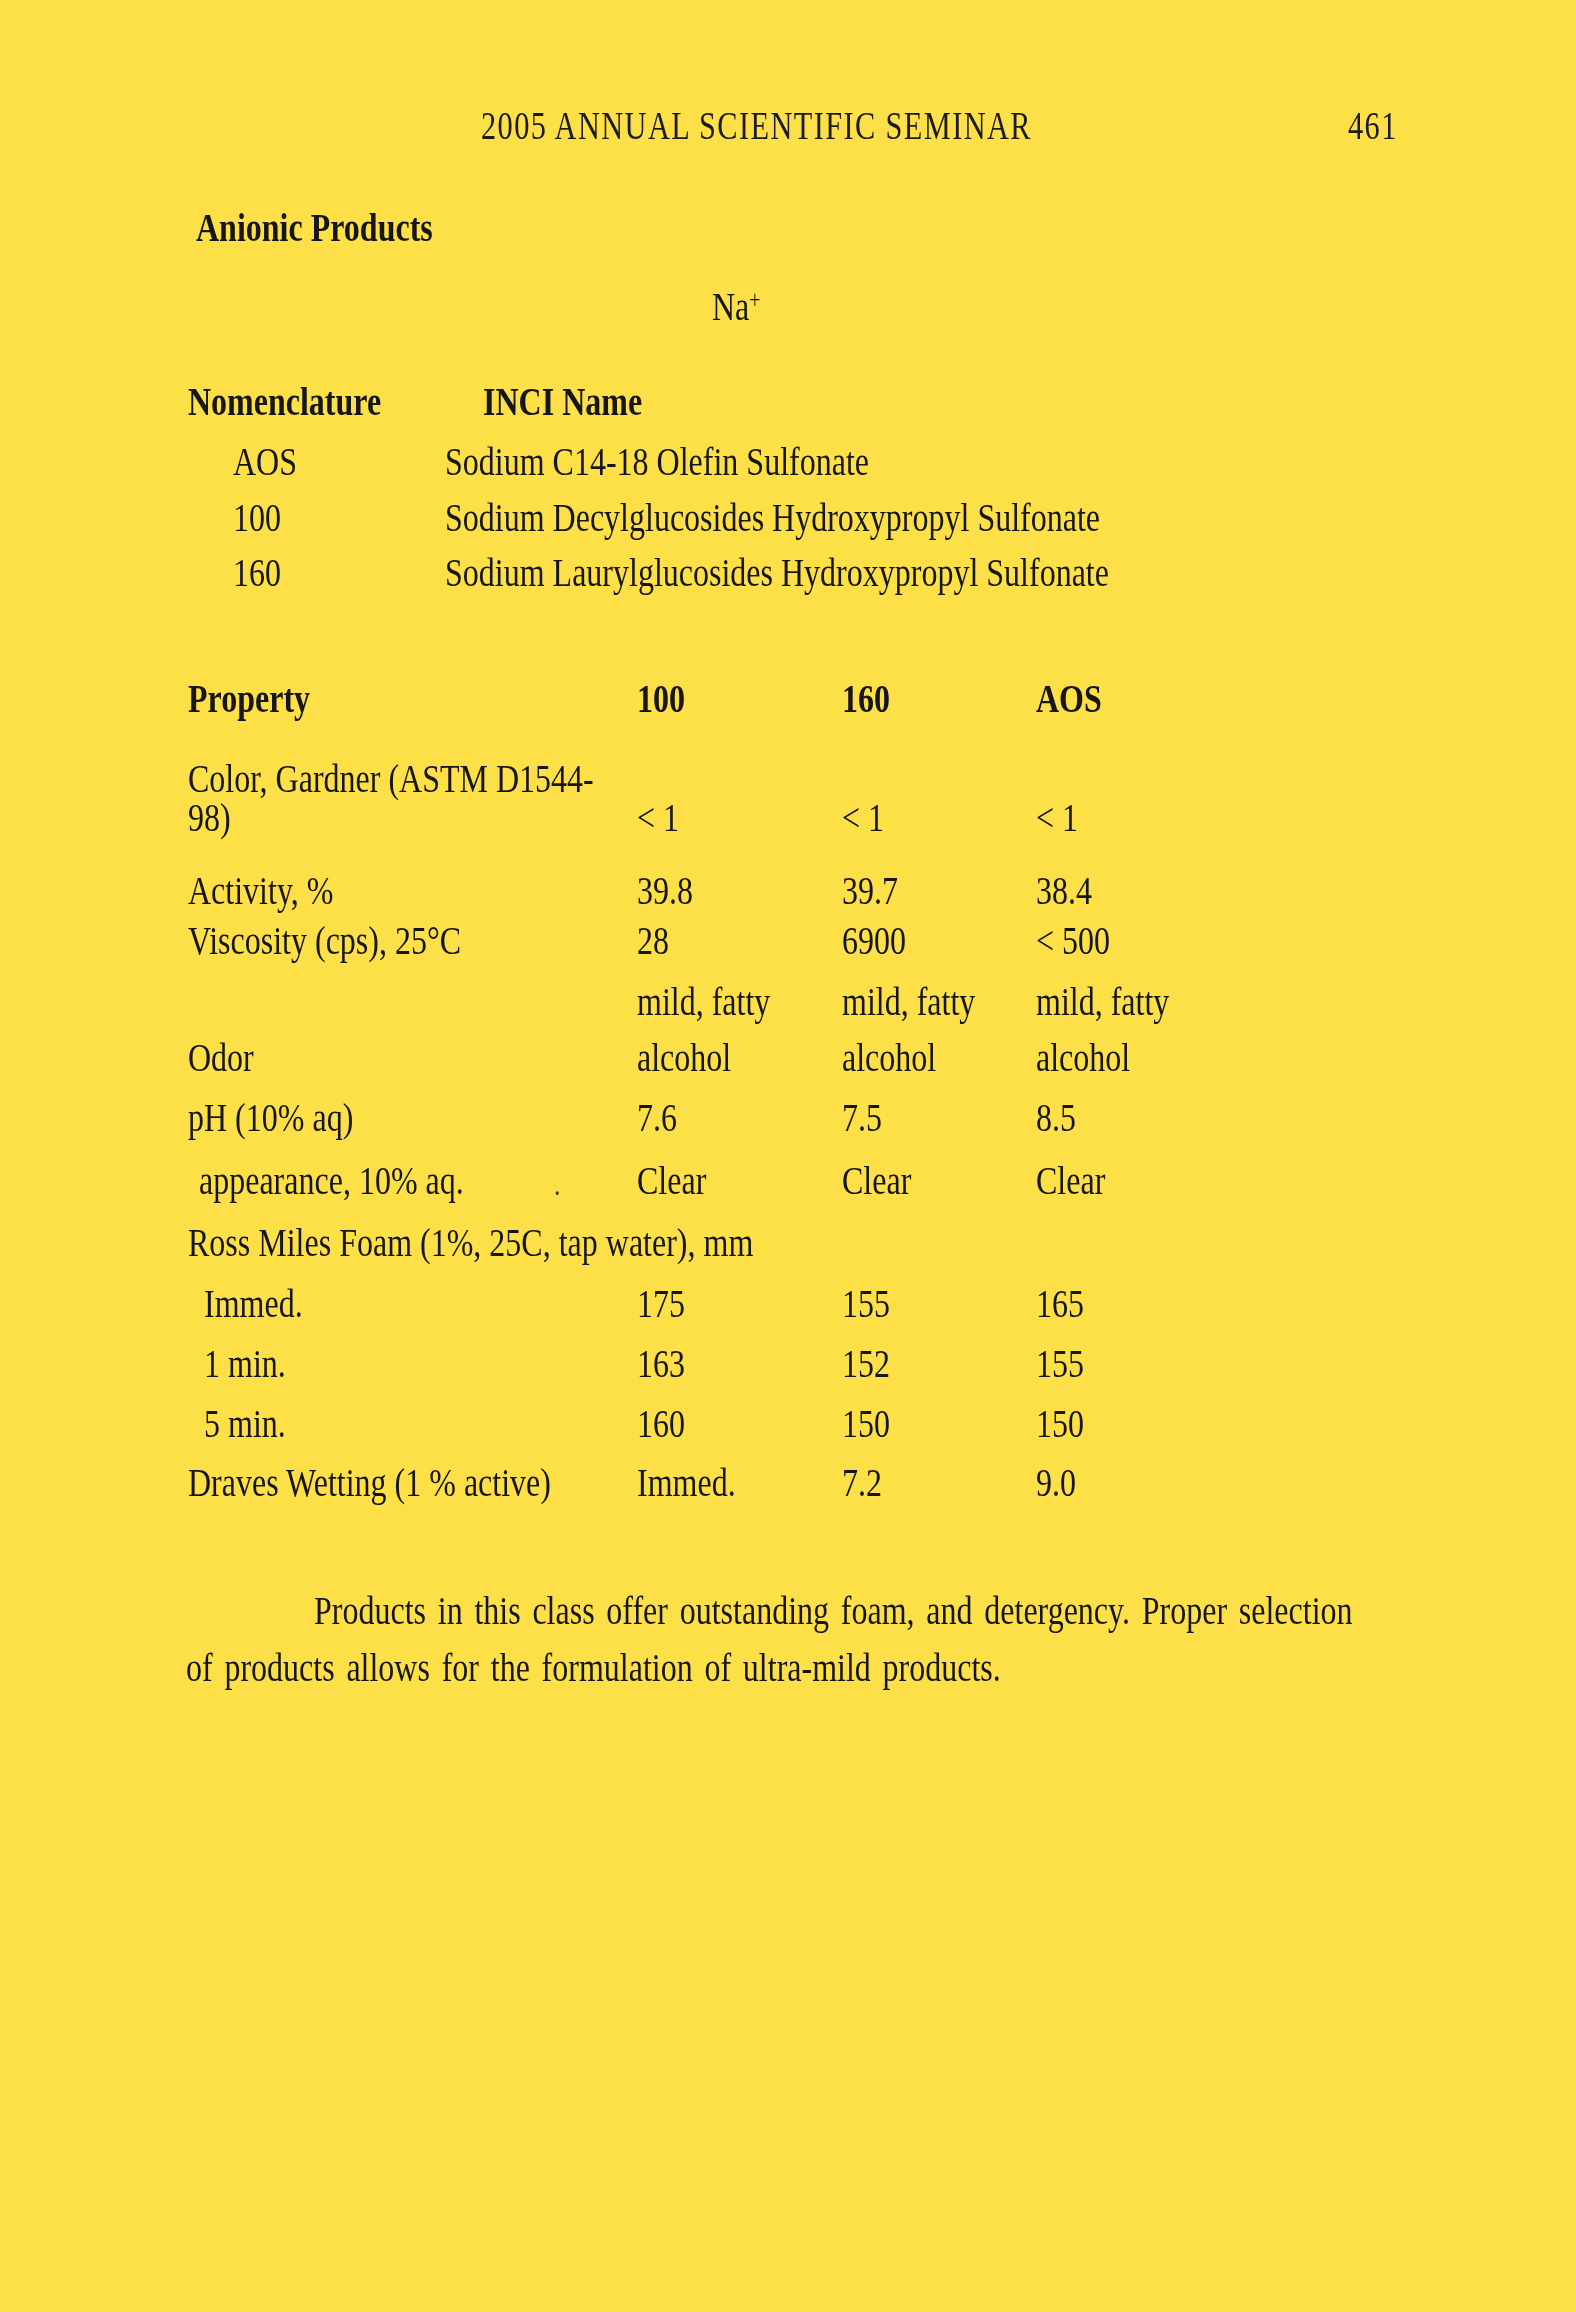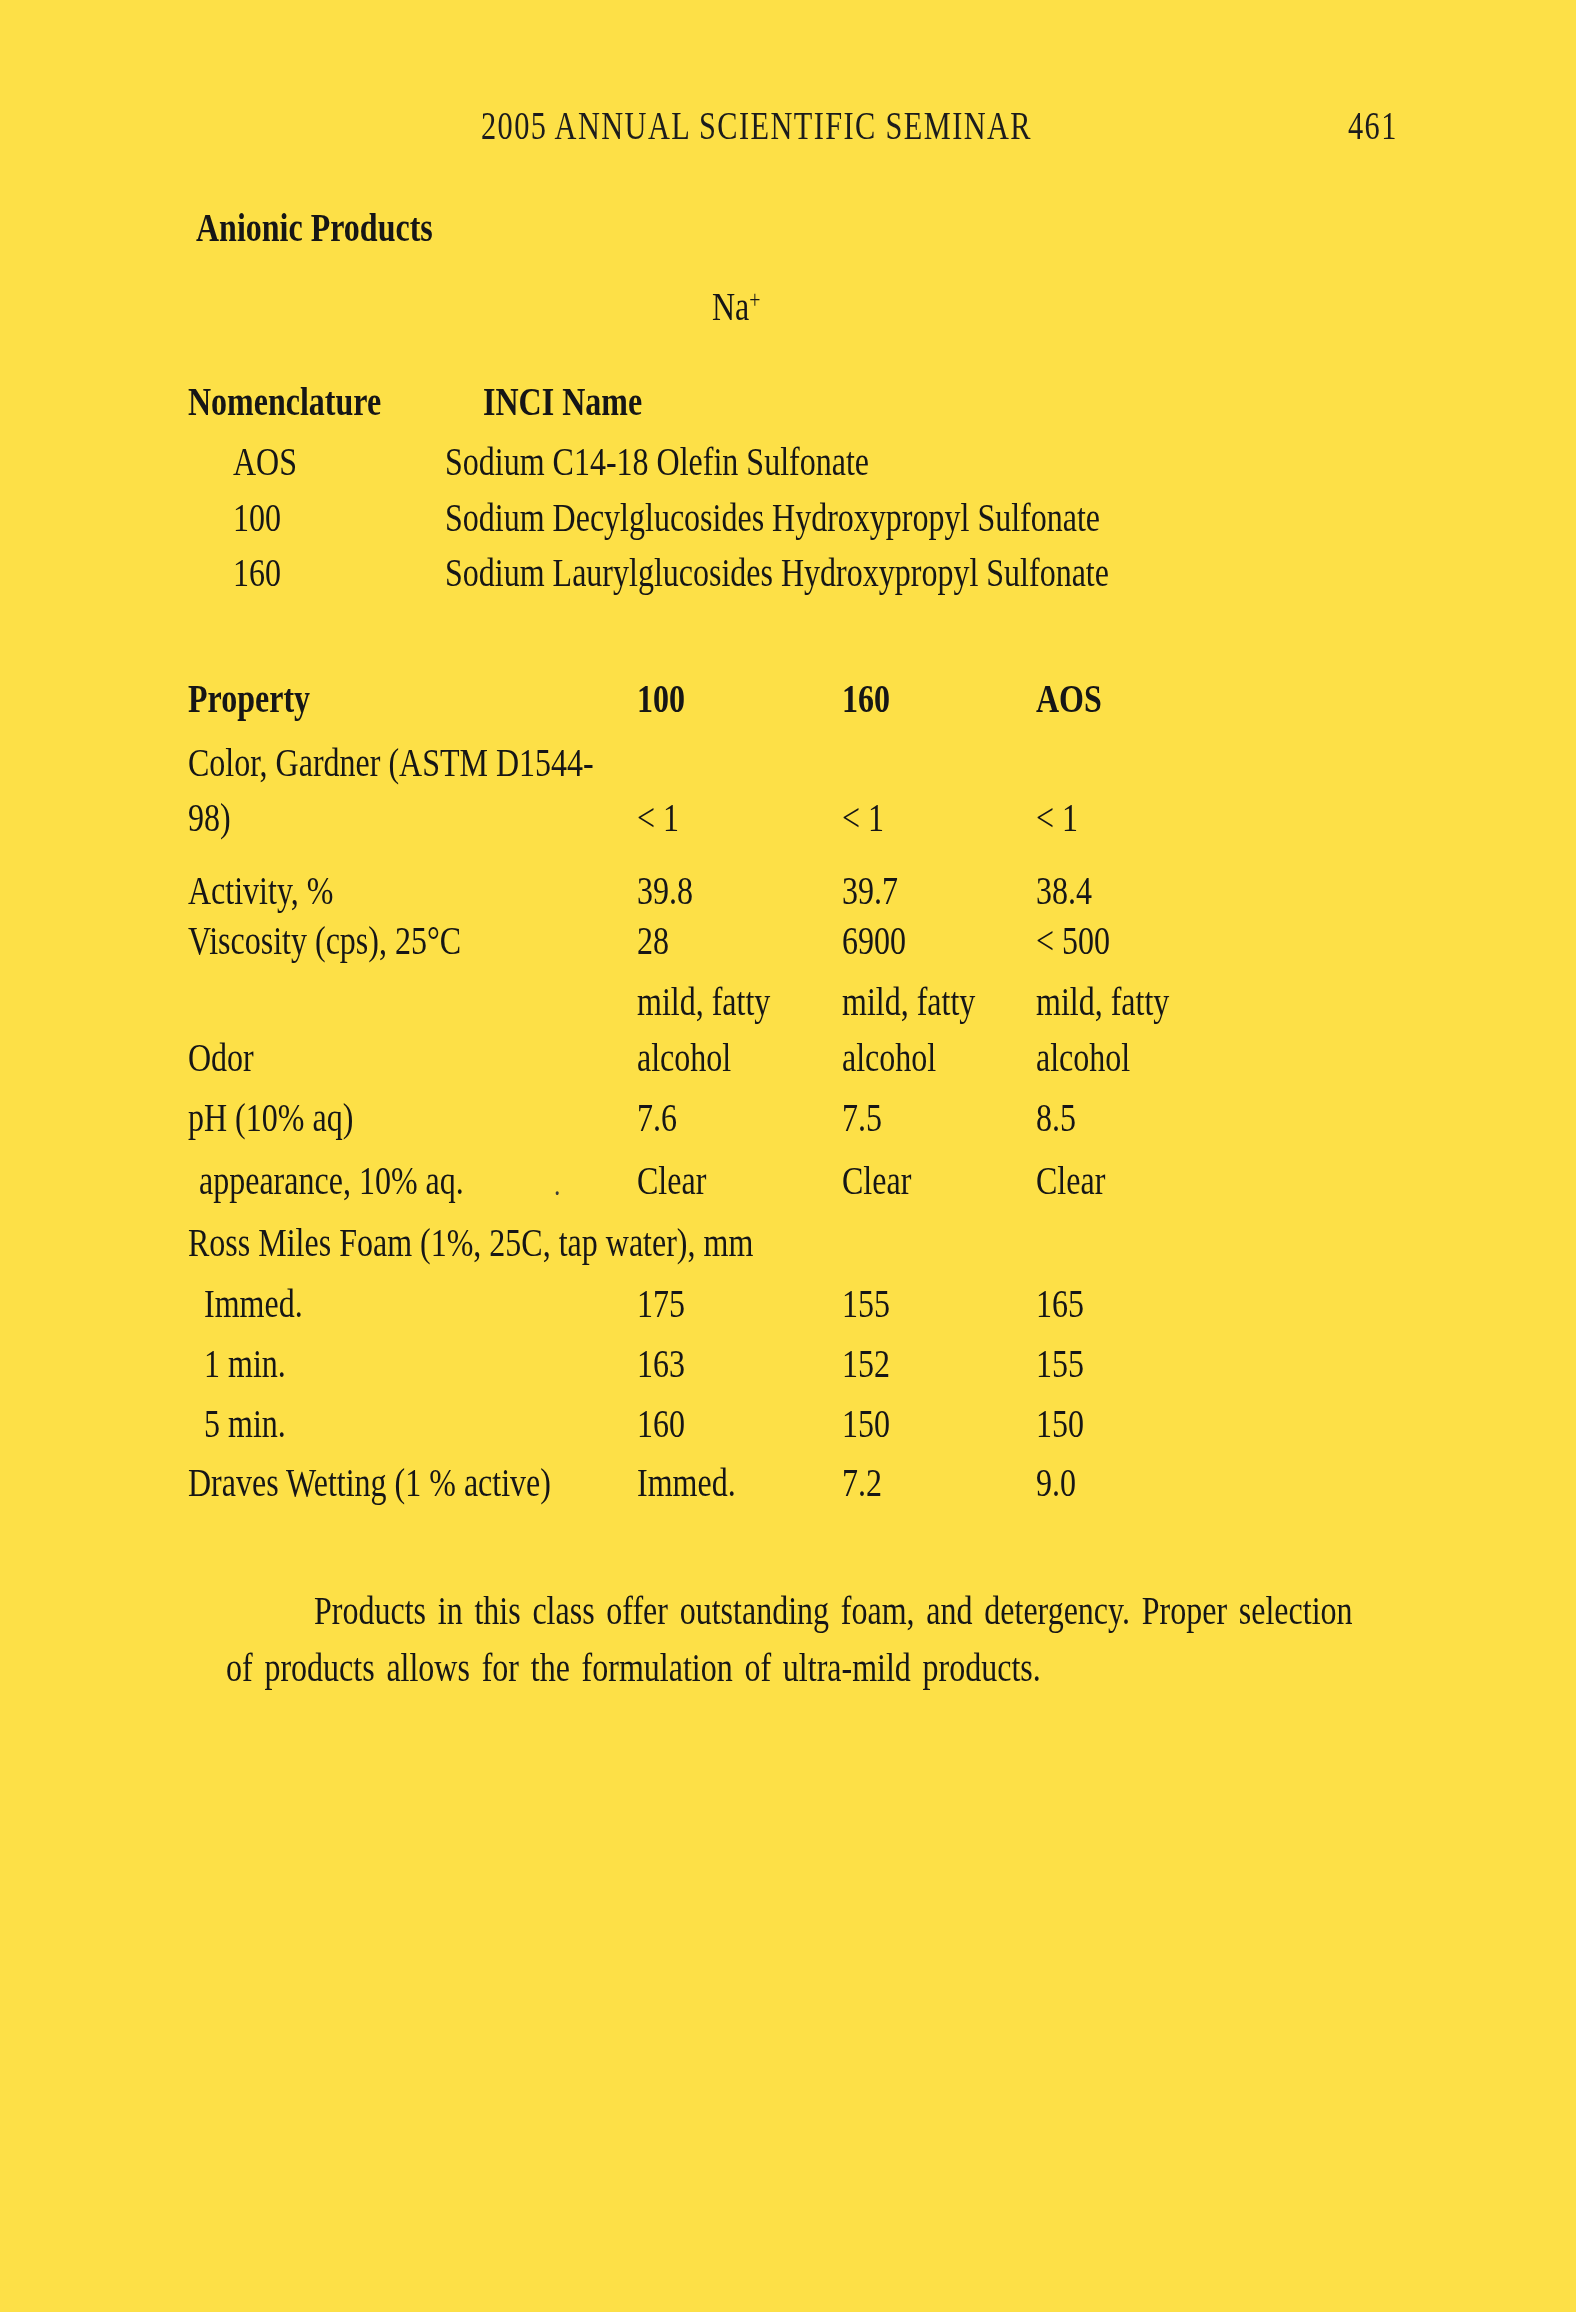--- a/index.html
+++ b/index.html
@@ -76,21 +76,21 @@
 
   <div>
 
     <div class="row" style="top:676px;padding-left:24px;">
       <span class="cell c-label t b">Property</span>
       <span class="cell c-100 t b">100</span>
       <span class="cell c-160 t b">160</span>
       <span class="cell c-aos t b">AOS</span>
     </div>
 
-    <div class="row" style="top:740px;">
+    <div class="row" style="top:756px;">
       <span class="cell c-label t">Color, Gardner (ASTM D1544-</span>
     </div>
 
     <div class="row" style="top:795px;">
       <span class="cell c-label t">98)</span>
       <span class="cell c-100 t">&lt; 1</span>
       <span class="cell c-160 t">&lt; 1</span>
       <span class="cell c-aos t">&lt; 1</span>
     </div>
 
@@ -166,18 +166,18 @@
       <span class="cell c-100 t">Immed.</span>
       <span class="cell c-160 t">7.2</span>
       <span class="cell c-aos t">9.0</span>
     </div>
 
   </div>
 
   <div class="abs para" style="left:314px; top:1587px;">
     <span class="t">Products in this class offer outstanding foam, and detergency. Proper selection</span>
   </div>
-  <div class="abs para" style="left:186px; top:1644px;margin-left:40px;">
+  <div class="abs para" style="left:186px; top:1644px;">
     <span class="t">of products allows for the formulation of ultra-mild products.</span>
   </div>
 
 </div>
 
 
 </body></html>

